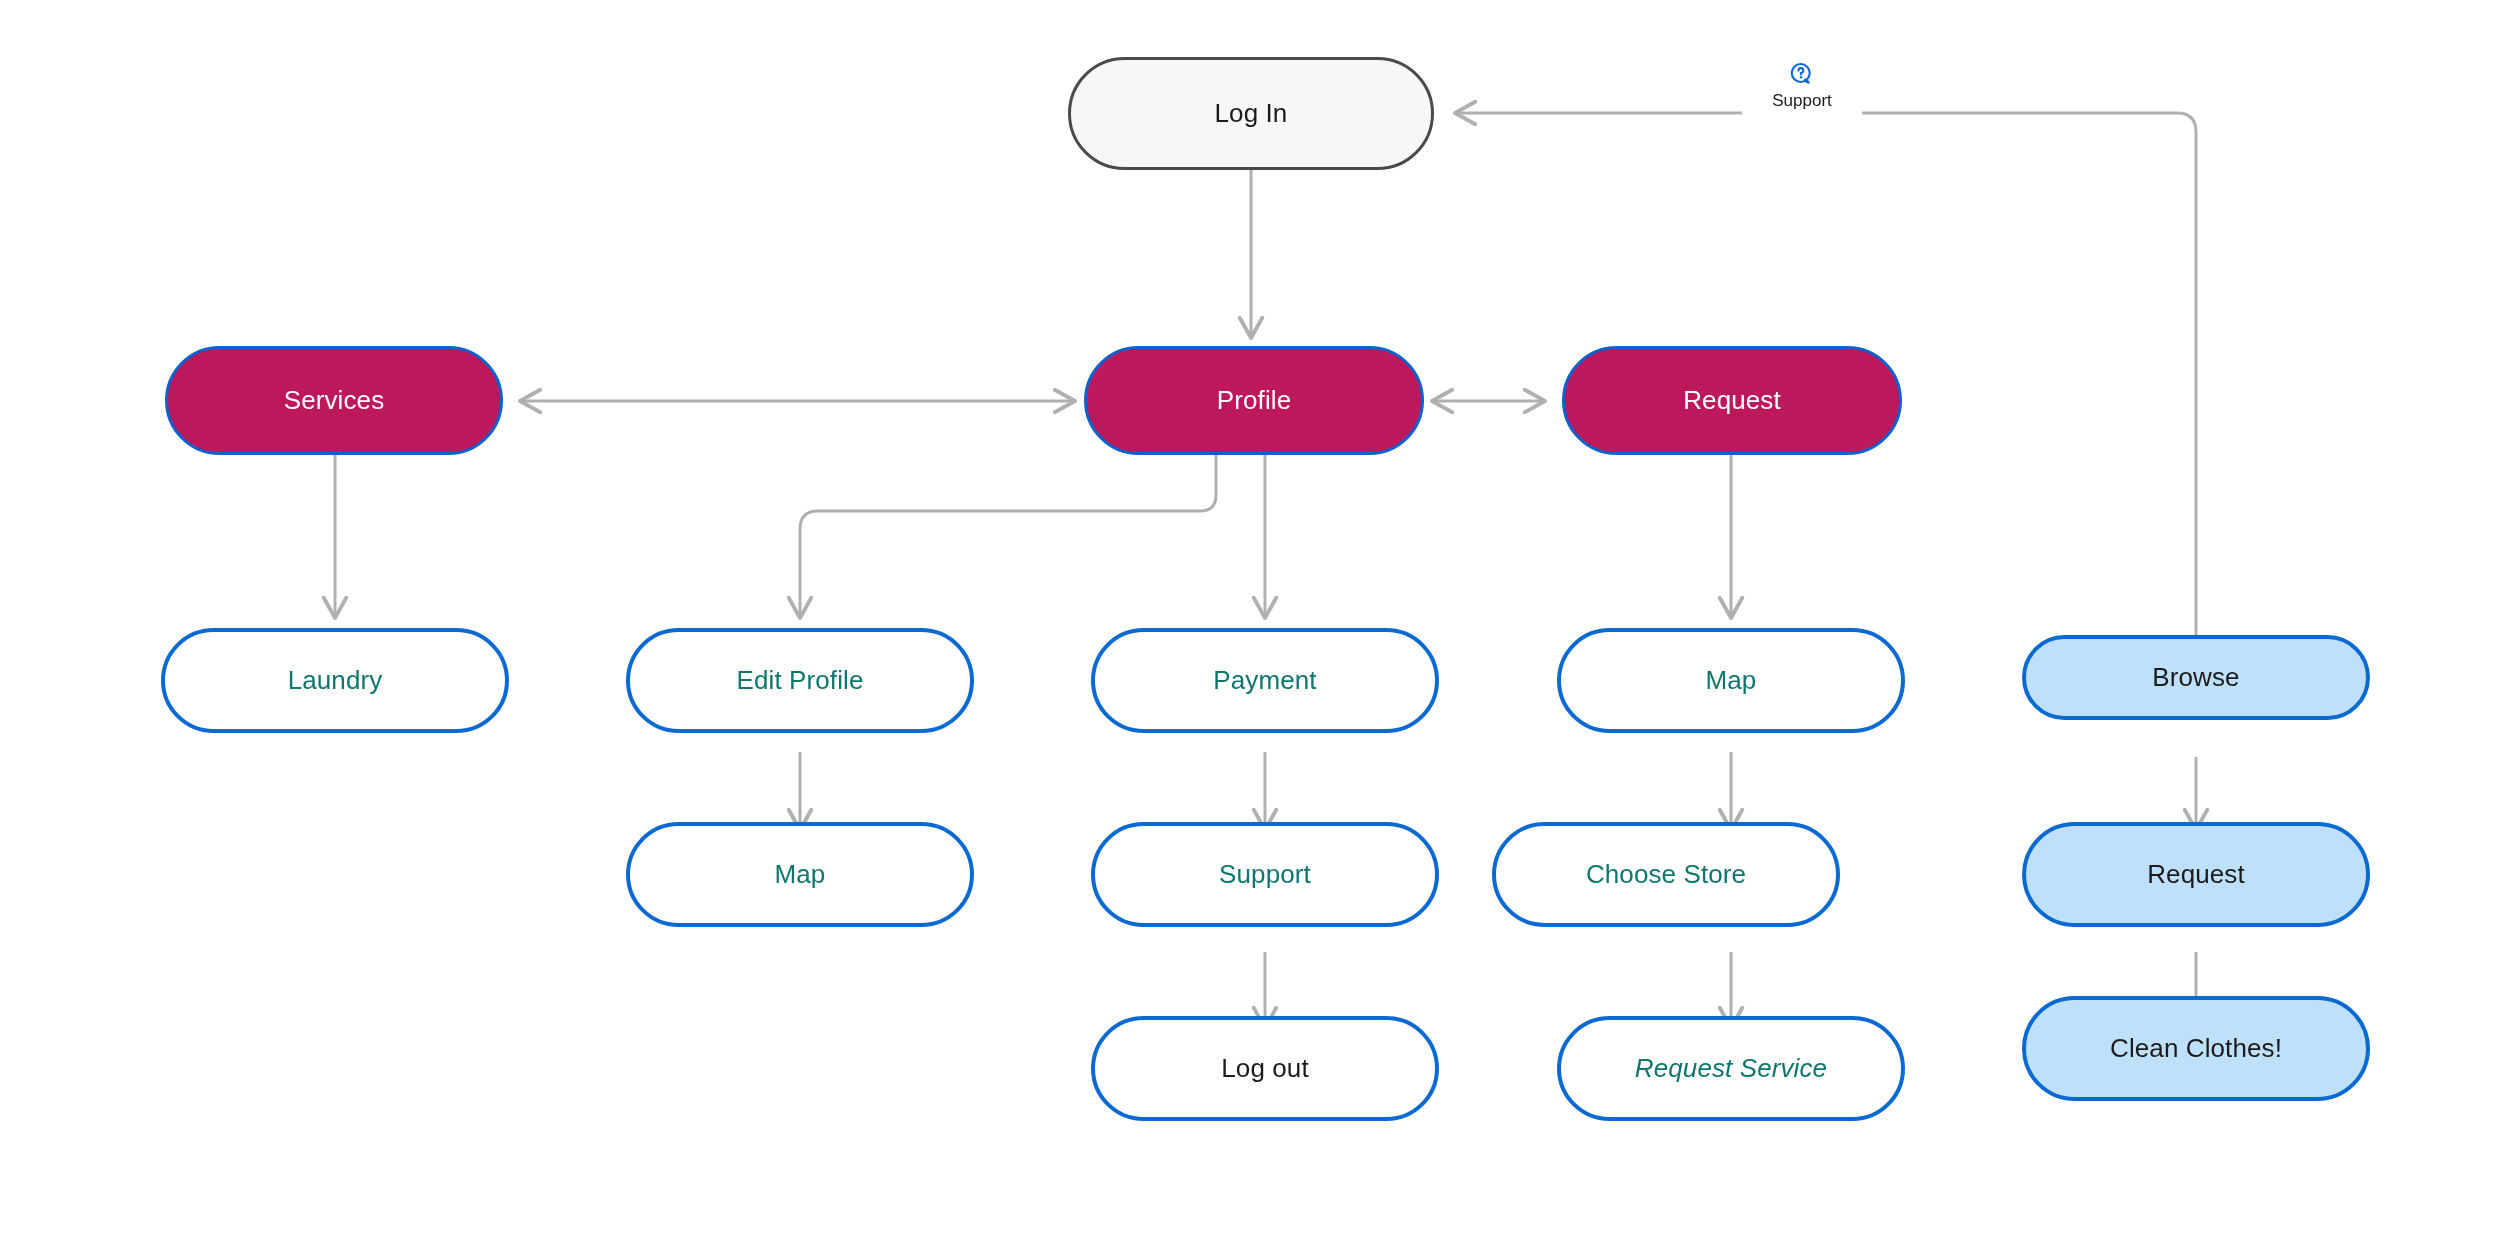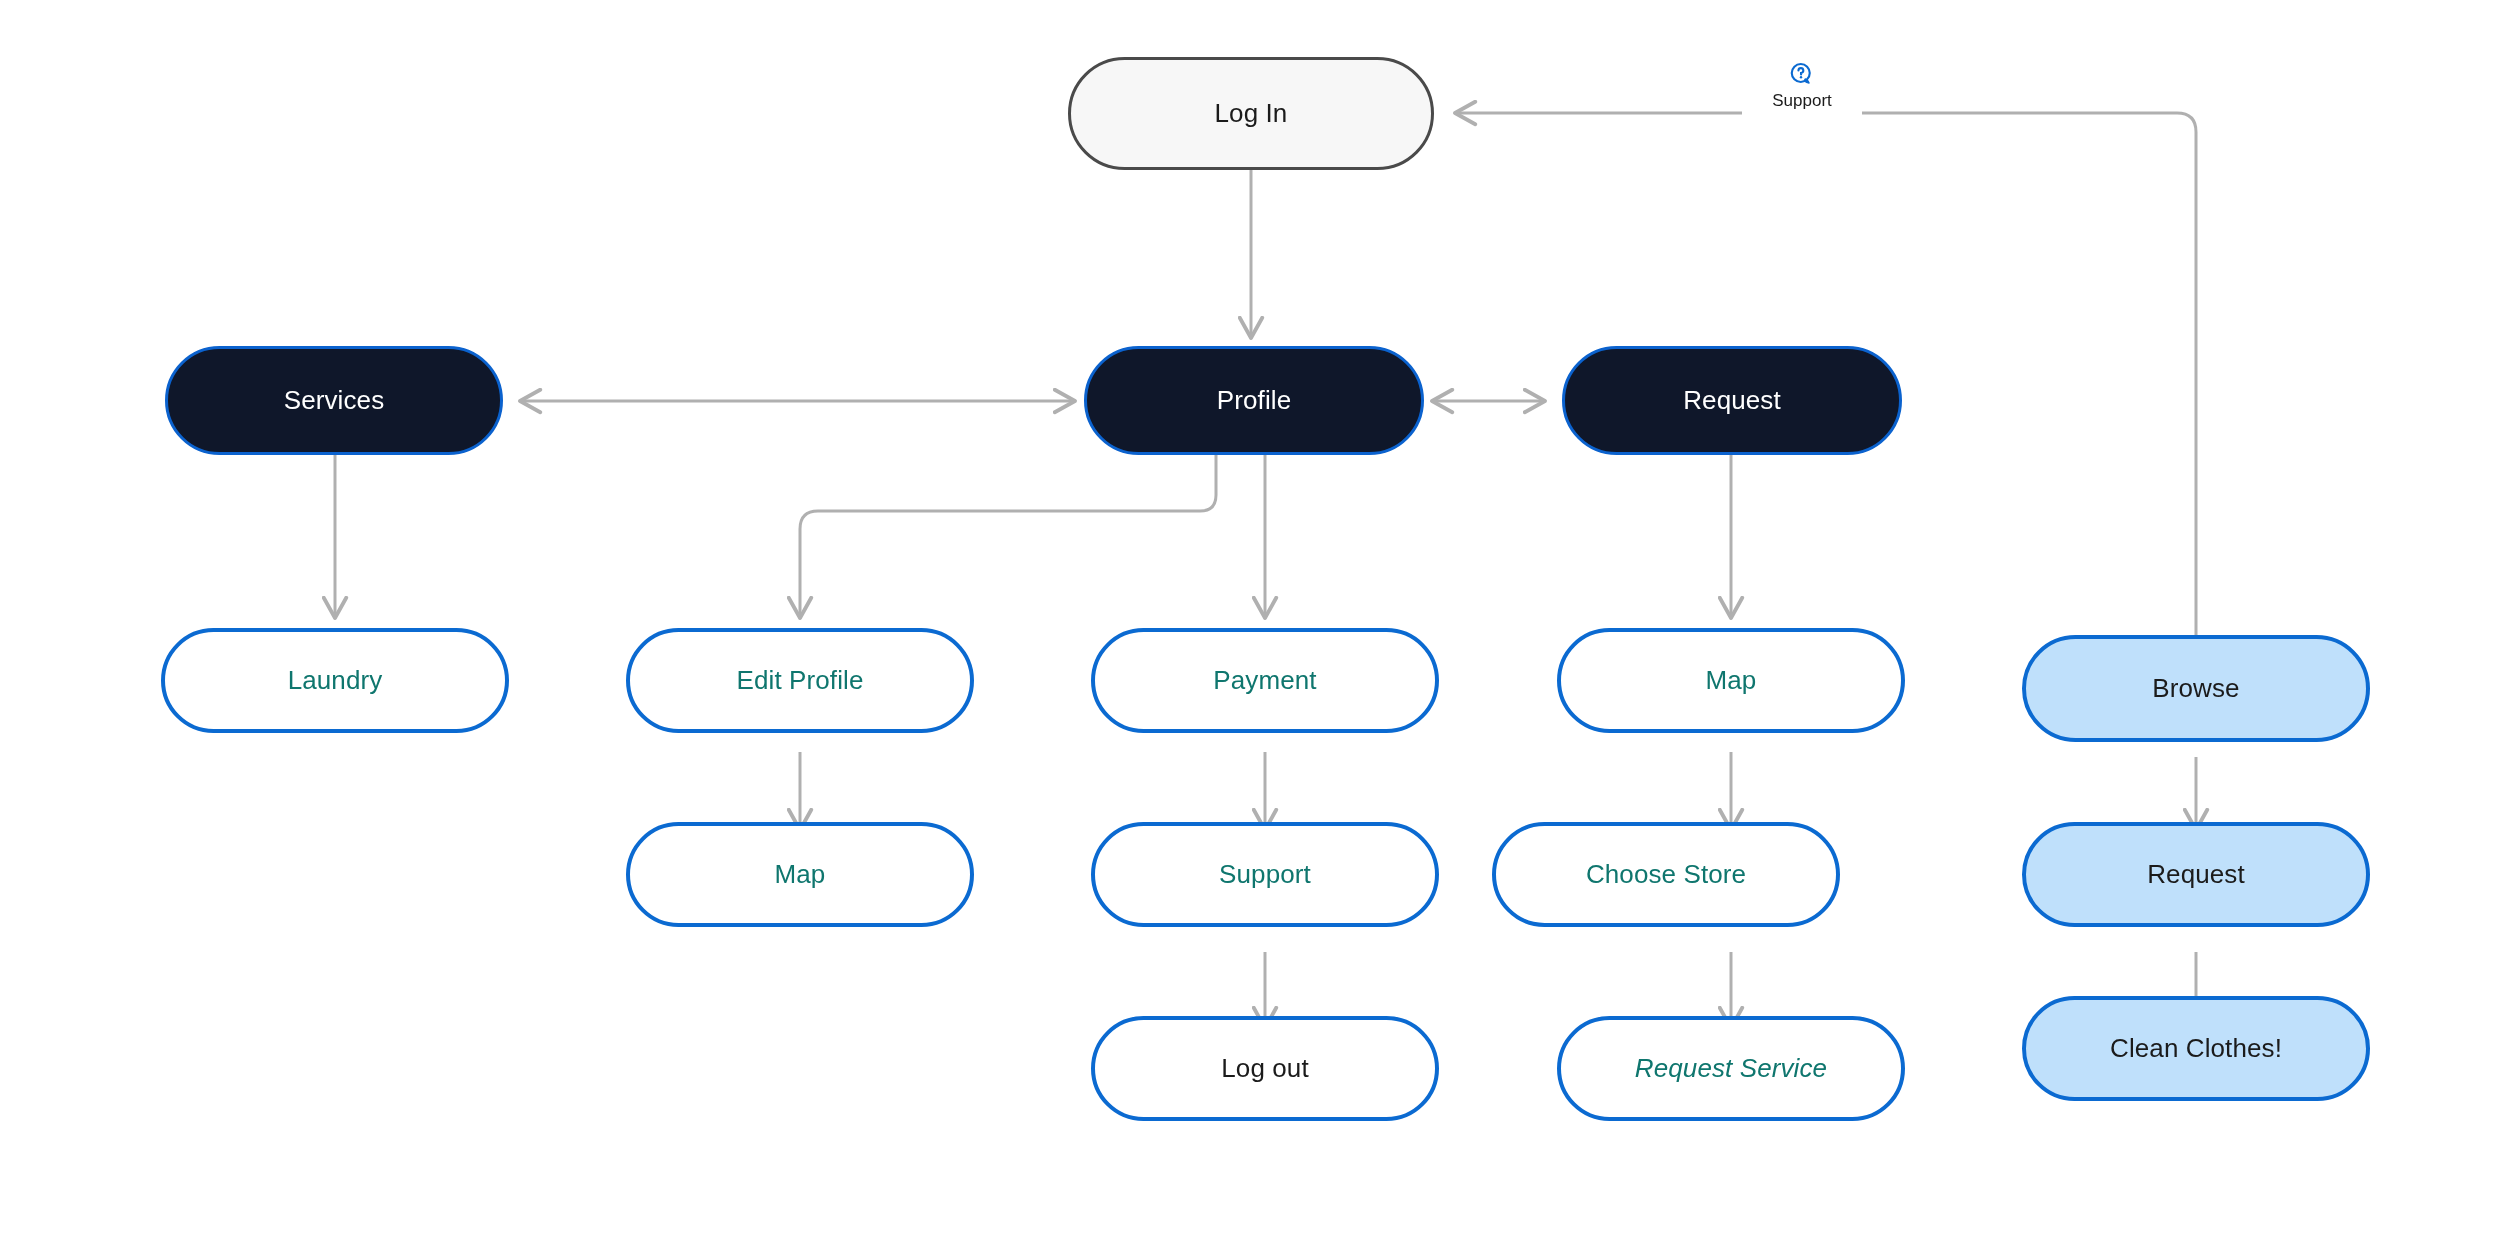--- a/index.html
+++ b/index.html
@@ -41,21 +41,21 @@
     white-space: nowrap;
   }
   
   .node.v-root {
     background: #f7f7f7;
     border: 3px solid #4a4a4a;
     color: #1b1b1b;
   }
   
   .node.v-solid {
-    background: #0f172a;
+    background: #be185d;
     border: 3px solid #0b62ce;
     color: #ffffff;
   }
   
   .node.v-outline {
     background: #ffffff;
     border: 4px solid #0b6ad1;
     color: #0f766e;
   }
   
@@ -179,21 +179,21 @@
   </div>
 
   <div class="node v-outline" style="left:626px; top:628px; width:348px; height:105px;">
     <span>Edit Profile</span>
   </div>
 
   <div class="node v-outline" style="left:1557px; top:628px; width:348px; height:105px;">
     <span>Map</span>
   </div>
 
-  <div class="node v-tinted" style="left:2022px; top:635px; width:348px; height:107px;">
+  <div class="node v-tinted" style="left:2022px; top:635px; width:348px; height:85px;">
     <span>Browse</span>
   </div>
 
   <div class="node v-outline" style="left:626px; top:822px; width:348px; height:105px;">
     <span>Map</span>
   </div>
 
   <div class="node v-outline" style="left:1091px; top:822px; width:348px; height:105px;">
     <span>Support</span>
   </div>

